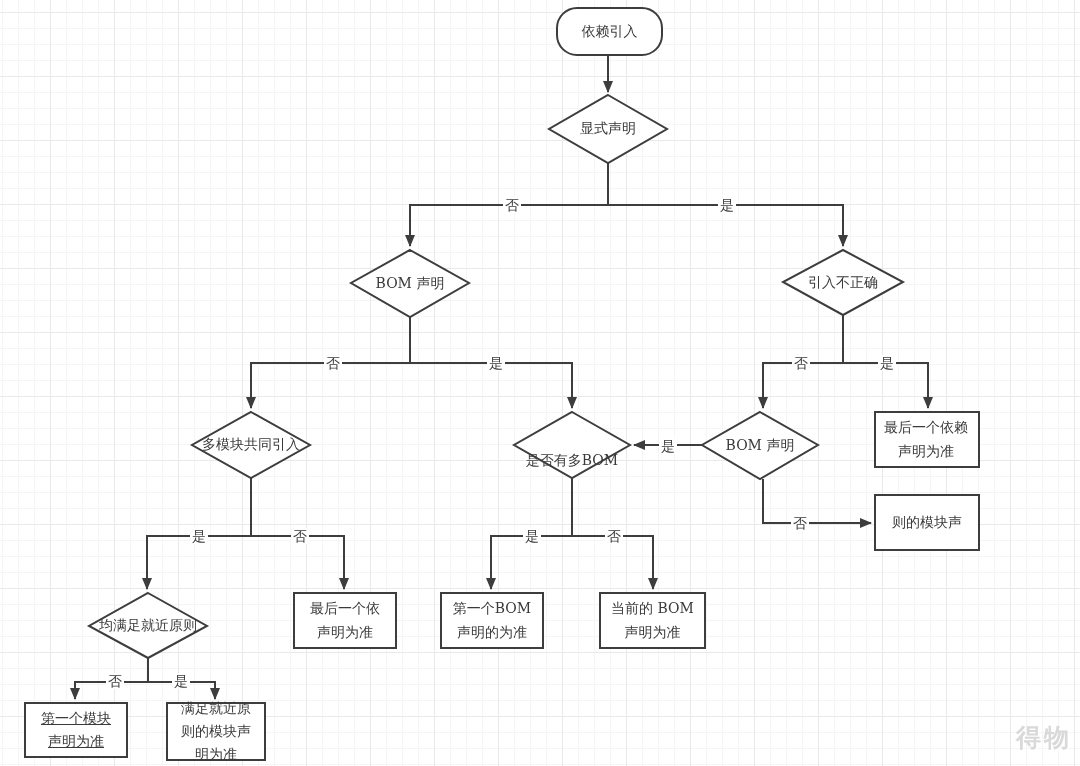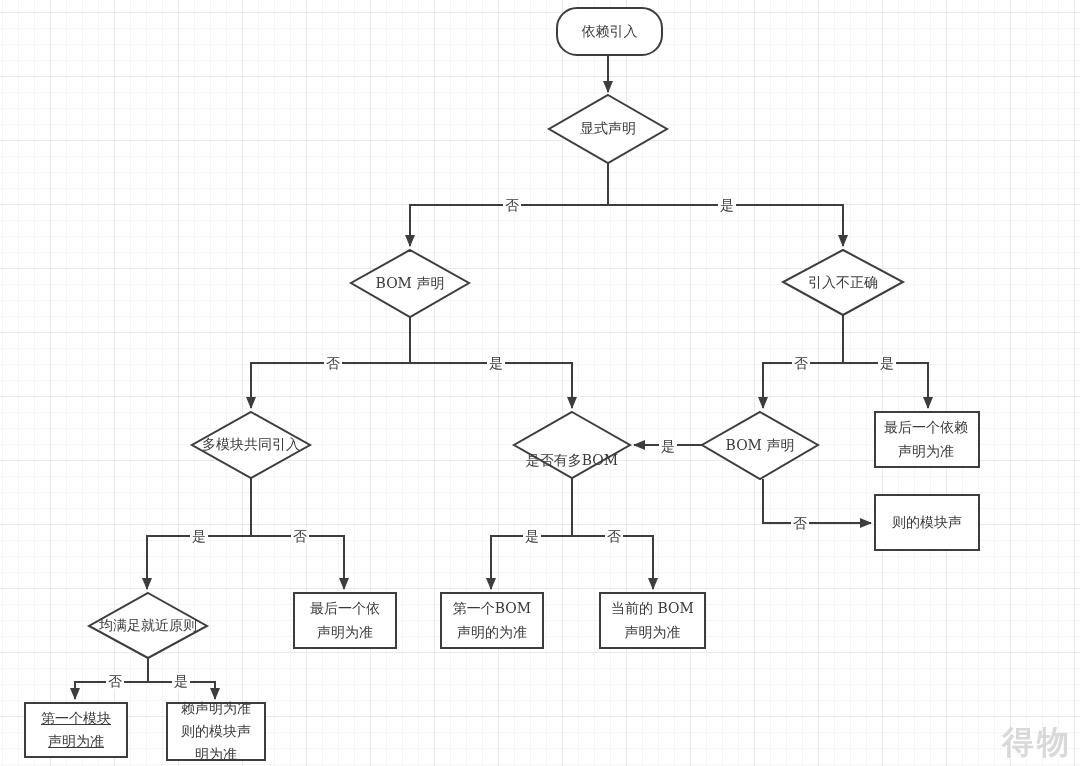--- a/index.html
+++ b/index.html
@@ -21,21 +21,21 @@
   .node-label{
     position:absolute;display:flex;align-items:center;justify-content:center;
     text-align:center;white-space:pre-line;font-size:14px;line-height:1.65;
     color:#3a3a3a;pointer-events:none;
   }
   .edge-label{
     position:absolute;transform:translate(-50%,-50%);
     background:#ffffff;padding:0 2px;font-size:14px;line-height:16px;color:#3a3a3a;
   }
   .watermark{
-    position:absolute;right:8px;bottom:1px;font-size:32px;font-weight:bold;
+    position:absolute;right:8px;bottom:12px;font-size:25px;font-weight:bold;
     letter-spacing:3px;color:#d9d9d9;text-shadow:1px 1px 0 #ffffff;
   }
 </style>
 </head>
 <body>
 
 <div class="canvas">
 
   <svg class="flow">
     <defs>
@@ -89,21 +89,21 @@
   <div class="node-label" style="left:875px;top:495px;width:104px;height:55px;">则的模块声</div>
   <div class="node-label" style="left:89px;top:593px;width:118px;height:65px;">均满足就近原则</div>
   <div class="node-label" style="left:294px;top:593px;width:102px;height:55px;">最后一个依
 声明为准</div>
   <div class="node-label" style="left:441px;top:593px;width:102px;height:55px;">第一个BOM
 声明的为准</div>
   <div class="node-label" style="left:600px;top:593px;width:105px;height:55px;">当前的 BOM
 声明为准</div>
   <div class="node-label" style="left:25px;top:703px;width:102px;height:54px;text-decoration:underline;">第一个模块
 声明为准</div>
-  <div class="node-label" style="left:167px;top:703px;width:98px;height:57px;">赖声明为准
+  <div class="node-label" style="left:167px;top:703px;width:98px;height:57px;">满足就近原
 则的模块声
 明为准</div>
 
   <div class="edge-label" style="left:512px;top:205px;">否</div>
   <div class="edge-label" style="left:727px;top:205px;">是</div>
   <div class="edge-label" style="left:333px;top:363px;">否</div>
   <div class="edge-label" style="left:496px;top:363px;">是</div>
   <div class="edge-label" style="left:801px;top:363px;">否</div>
   <div class="edge-label" style="left:887px;top:363px;">是</div>
   <div class="edge-label" style="left:668px;top:446px;">是</div>

